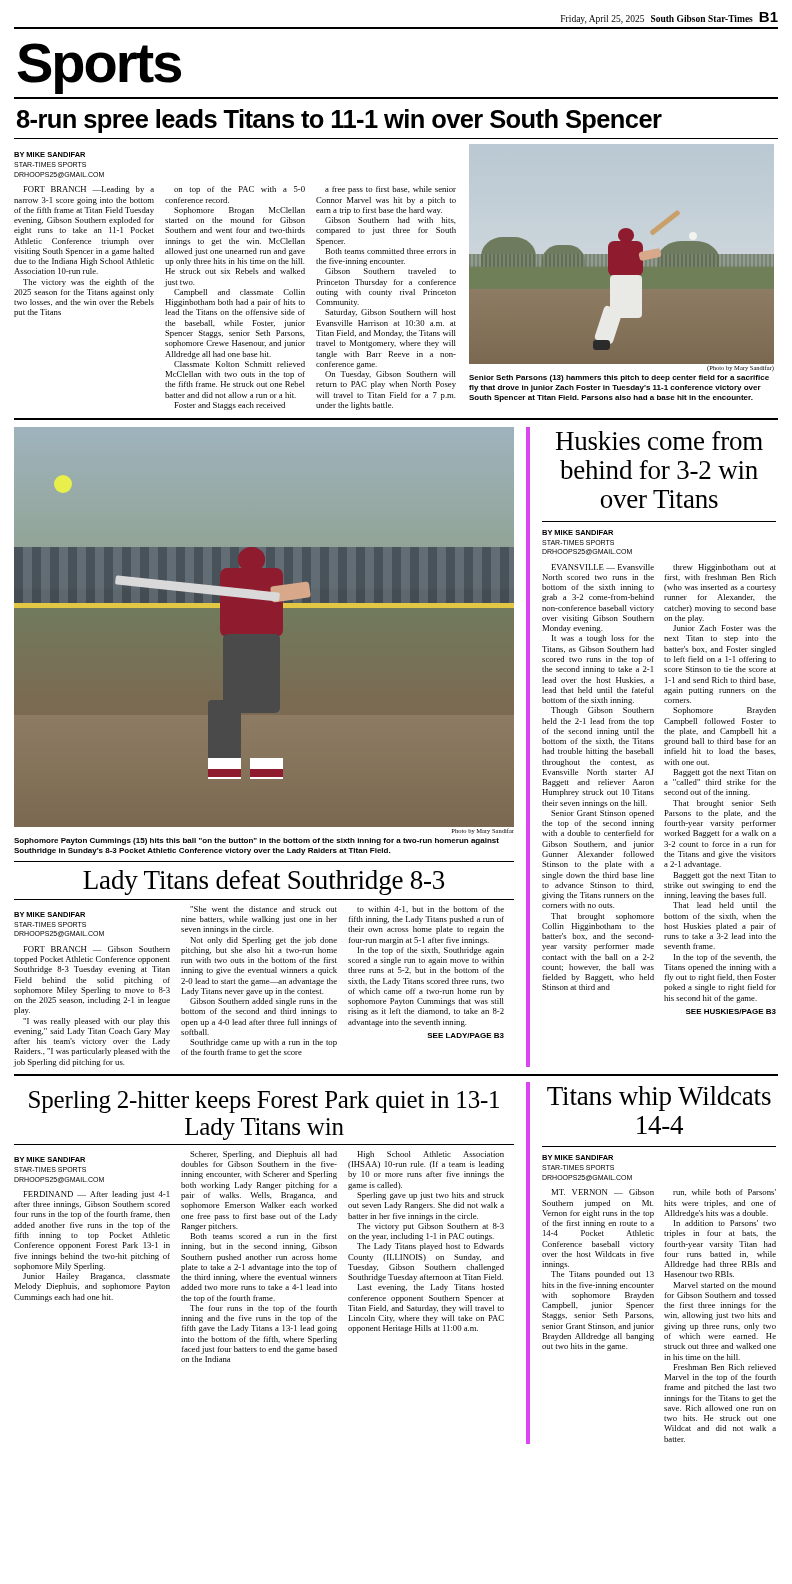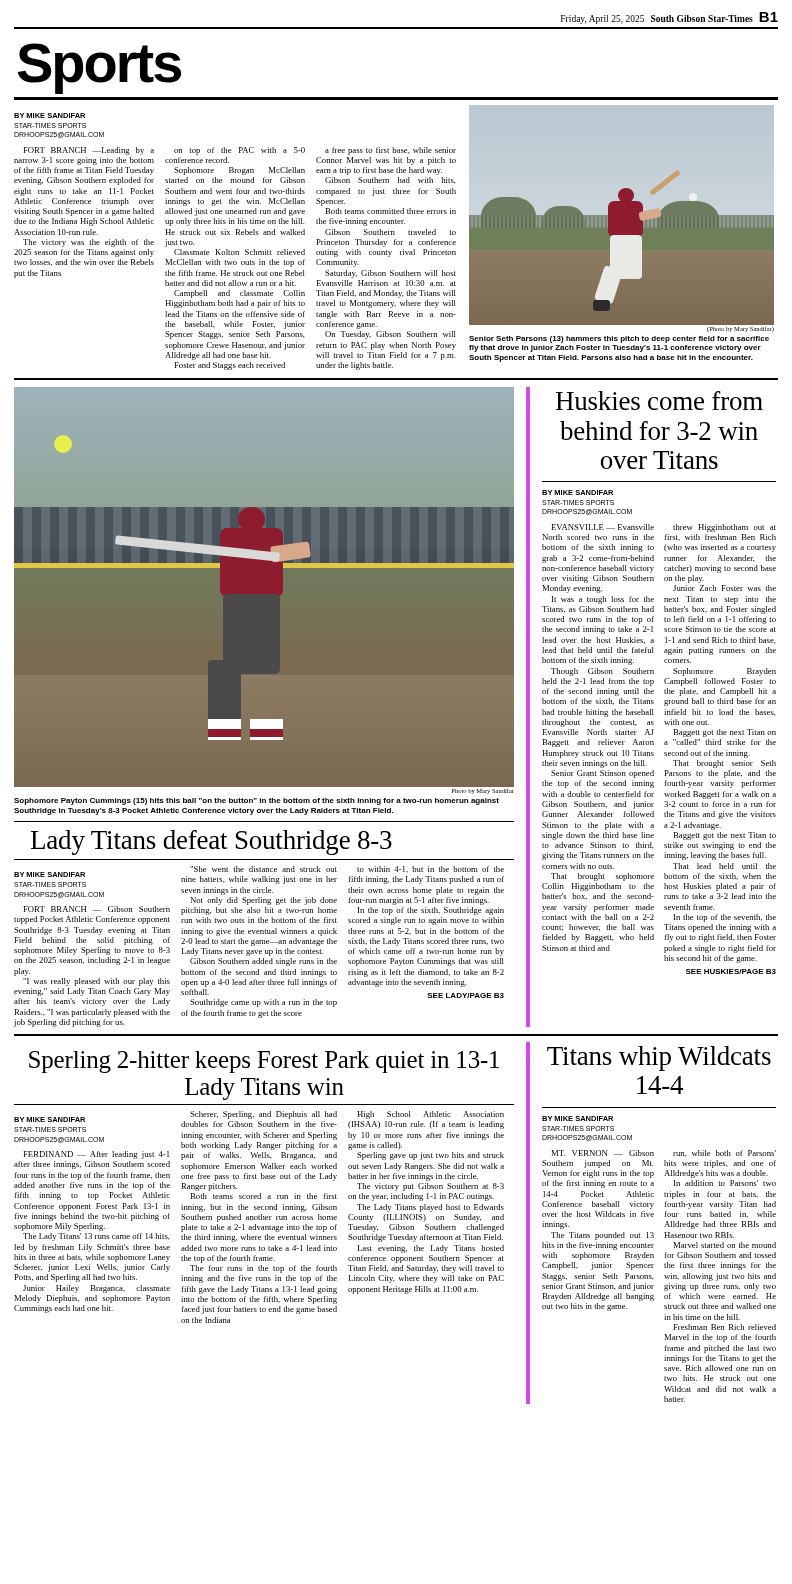--- a/index.html
+++ b/index.html
@@ -29,21 +29,21 @@
   
   .headline-lead {
     font-family:"Liberation Sans", sans-serif;
     font-weight:bold; font-size:25.5px; letter-spacing:-0.6px; line-height:1.05;
     padding: 7px 0 6px 2px;
   }
   .headline-serif {
     font-family:"Liberation Serif", serif;
     font-size:27px; line-height:1.08; text-align:center; letter-spacing:-0.2px;
   }
-  .headline-serif.left { text-align:left;margin-left:16px; }
+  .headline-serif.left { text-align:center; }
 
   .byline { text-align:left; font-family:"Liberation Sans", sans-serif; font-size:7px; line-height:1.35; margin:6px 0 5px; }
   .byline .name { font-weight:bold; font-size:7.5px; }
   .bodytext { font-size:8.7px; line-height:1.18; text-align:justify; hyphens:auto; }
   .bodytext p { margin:0; text-indent:9px; }
   .caption { font-family:"Liberation Sans", sans-serif; font-weight:bold; font-size:8px; line-height:1.22; }
   .photocredit { font-size:6.5px; text-align:right; font-family:"Liberation Serif", serif; }
   .jump { font-family:"Liberation Sans", sans-serif; font-weight:bold; font-size:8px; text-align:right; }
 
   
@@ -92,39 +92,40 @@
   <div class="masthead">
     <span class="date">Friday, April 25, 2025</span>
     <span class="paper">South Gibson Star-Times</span>
     <span class="pagenum">B1</span>
   </div>
   <div class="rule-thick"></div>
 
   <div class="section-title">Sports</div>
   <div class="rule-thick"></div>
 
+  <div class="headline-lead">8-run spree leads Titans to 11-1 win over South Spencer</div>
   <div class="rule-thin"></div>
 
   <div class="story1" style="margin-top:5px;">
     <div class="textcol">
       <div class="byline">
         <div class="name">BY MIKE SANDIFAR</div>
         <div>STAR-TIMES SPORTS</div>
         <div>DRHOOPS25@GMAIL.COM</div>
       </div>
       <div style="display:flex; gap:11px;">
         <div class="bodytext" style="width:140px;">
             <p>FORT BRANCH —Leading by a narrow 3-1 score going into the bottom of the fifth frame at Titan Field Tuesday evening, Gibson Southern exploded for eight runs to take an 11-1 Pocket Athletic Conference triumph over visiting South Spencer in a game halted due to the Indiana High School Athletic Association 10-run rule.</p>
             <p>The victory was the eighth of the 2025 season for the Titans against only two losses, and the win over the Rebels put the Titans</p>
           </div>
         <div class="bodytext" style="width:140px;">
             <p>on top of the PAC with a 5-0 conference record.</p>
             <p>Sophomore Brogan McClellan started on the mound for Gibson Southern and went four and two-thirds innings to get the win. McClellan allowed just one unearned run and gave up only three hits in his time on the hill. He struck out six Rebels and walked just two.</p>
+            <p>Campbell and classmate Collin Higginbotham both had a pair of hits to lead the Titans on the offensive side of the baseball, while Foster, junior Spencer Staggs, senior Seth Parsons, sophomore Crewe Hasenour, and junior Alldredge all had one base hit.</p>
             <p>Classmate Kolton Schmitt relieved McClellan with two outs in the top of the fifth frame. He struck out one Rebel batter and did not allow a run or a hit.</p>
-            <p>Campbell and classmate Collin Higginbotham both had a pair of hits to lead the Titans on the offensive side of the baseball, while Foster, junior Spencer Staggs, senior Seth Parsons, sophomore Crewe Hasenour, and junior Alldredge all had one base hit.</p>
             <p>Foster and Staggs each received</p>
           </div>
         <div class="bodytext" style="width:140px;">
             <p>a free pass to first base, while senior Connor Marvel was hit by a pitch to earn a trip to first base the hard way.</p>
             <p>Gibson Southern had with hits, compared to just three for South Spencer.</p>
             <p>Both teams committed three errors in the five-inning encounter.</p>
             <p>Gibson Southern traveled to Princeton Thursday for a conference outing with county rival Princeton Community.</p>
             <p>Saturday, Gibson Southern will host Evansville Harrison at 10:30 a.m. at Titan Field, and Monday, the Titans will travel to Montgomery, where they will tangle with Barr Reeve in a non-conference game.</p>
             <p>On Tuesday, Gibson Southern will return to PAC play when North Posey will travel to Titan Field for a 7 p.m. under the lights battle.</p>
           </div>
@@ -174,21 +175,21 @@
           <div style="position:absolute; left:16%; top:80%; width:22%; height:8%; background:#fff;"></div>
           <div style="position:absolute; left:16%; top:84%; width:22%; height:3%; background:#8e1b2e;"></div>
           <div style="position:absolute; left:44%; top:80%; width:22%; height:8%; background:#fff;"></div>
           <div style="position:absolute; left:44%; top:84%; width:22%; height:3%; background:#8e1b2e;"></div>
           <div class="skin" style="position:absolute; left:58%; top:14%; width:26%; height:6%; transform:rotate(-8deg); border-radius:3px;"></div>
           <div class="bat" style="position:absolute; left:-46%; top:14%; width:110%; height:3.5%; transform:rotate(6deg); border-radius:2px; background:#d9d9d9;"></div>
         </div>
         <div class="ball" style="position:absolute; left:8%; top:12%; width:18px; height:18px; background:#e8ef4a;"></div>
       </div>
       <div class="photocredit">Photo by Mary Sandifar</div>
-      <div class="caption" style="margin-top:2px;">Sophomore Payton Cummings (15) hits this ball "on the button" in the bottom of the sixth inning for a two-run homerun against Southridge in Tuesday's 8-3 Pocket Athletic Conference victory over the Lady Raiders at Titan Field.</div>
+      <div class="caption" style="margin-top:2px;">Sophomore Payton Cummings (15) hits this ball "on the button" in the bottom of the sixth inning for a two-run homerun against Southridge in Sunday's 8-3 Pocket Athletic Conference victory over the Lady Raiders at Titan Field.</div>
       <div class="rule-thin" style="margin-top:5px;"></div>
       <div class="headline-serif left" style="padding:4px 0 4px 0;">Lady Titans defeat Southridge 8-3</div>
       <div class="rule-thin"></div>
       <div style="display:flex; gap:11px; margin-top:4px;">
         <div style="width:156px;">
           <div class="byline">
             <div class="name">BY MIKE SANDIFAR</div>
             <div>STAR-TIMES SPORTS</div>
             <div>DRHOOPS25@GMAIL.COM</div>
           </div>
@@ -254,21 +255,20 @@
       <div class="rule-thin"></div>
       <div style="display:flex; gap:11px; margin-top:4px;">
         <div style="width:156px;">
           <div class="byline">
             <div class="name">BY MIKE SANDIFAR</div>
             <div>STAR-TIMES SPORTS</div>
             <div>DRHOOPS25@GMAIL.COM</div>
           </div>
           <div class="bodytext">
               <p>FERDINAND — After leading just 4-1 after three innings, Gibson Southern scored four runs in the top of the fourth frame, then added another five runs in the top of the fifth inning to top Pocket Athletic Conference opponent Forest Park 13-1 in five innings behind the two-hit pitching of sophomore Mily Sperling.</p>
-              <p>The Lady Titans' 13 runs came off 14 hits, led by freshman Lily Schmitt's three base hits in three at bats, while sophomore Laney Scherer, junior Lexi Wells, junior Carly Potts, and Sperling all had two hits.</p>
               <p>Junior Hailey Braganca, classmate Melody Diephuis, and sophomore Payton Cummings each had one hit.</p>
             </div>
         </div>
         <div class="bodytext" style="width:156px;">
             <p>Scherer, Sperling, and Diephuis all had doubles for Gibson Southern in the five-inning encounter, with Scherer and Sperling both working Lady Ranger pitching for a pair of walks. Wells, Braganca, and sophomore Emerson Walker each worked one free pass to first base out of the Lady Ranger pitchers.</p>
             <p>Both teams scored a run in the first inning, but in the second inning, Gibson Southern pushed another run across home plate to take a 2-1 advantage into the top of the third inning, where the eventual winners added two more runs to take a 4-1 lead into the top of the fourth frame.</p>
             <p>The four runs in the top of the fourth inning and the five runs in the top of the fifth gave the Lady Titans a 13-1 lead going into the bottom of the fifth, where Sperling faced just four batters to end the game based on the Indiana</p>
           </div>
         <div class="bodytext" style="width:156px;">
             <p>High School Athletic Association (IHSAA) 10-run rule. (If a team is leading by 10 or more runs after five innings the game is called).</p>

